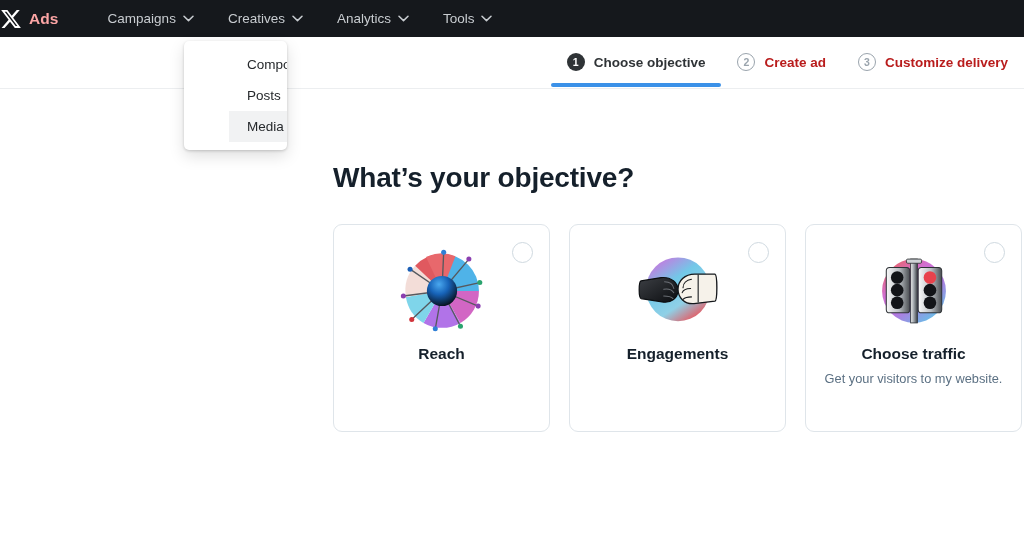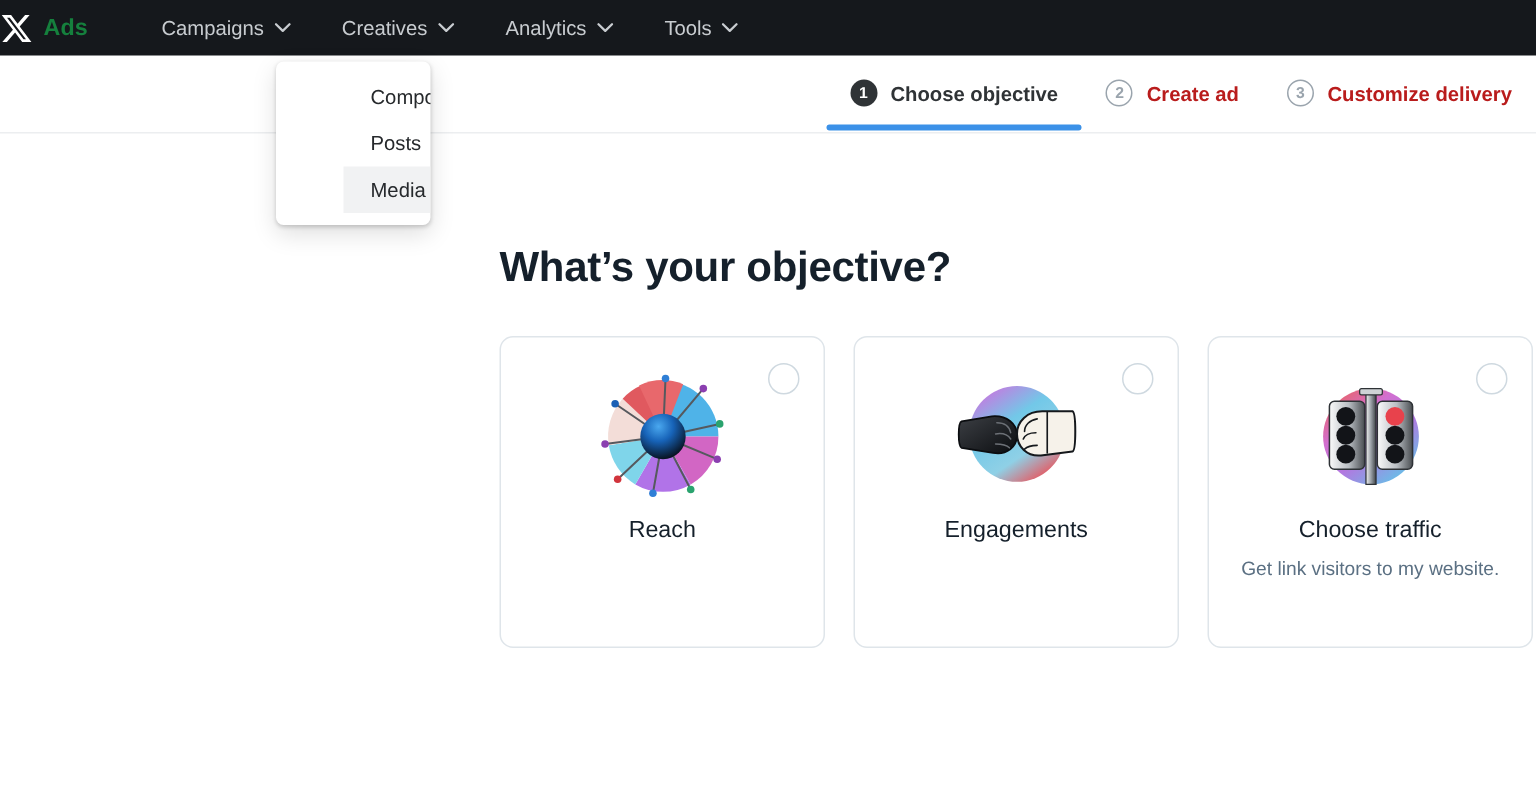--- a/index.html
+++ b/index.html
@@ -17,21 +17,21 @@
     background: #15181c;
     display: flex; align-items: center;
     z-index: 30;
   }
   #brand {
     display: flex; align-items: center;
     margin-left: -2px; padding-left: 2px;
   }
   #x-logo { width: 22px; height: 22px; display: block; }
   #brand-label {
-    color: #15803d; font-size: 15.5px; font-weight: bold;
+    color: #fca5a5; font-size: 15.5px; font-weight: bold;
     margin-left: 7px; letter-spacing: .1px;
   }
   #nav-items { display: flex; margin-left: 32px; }
   .nav-item {
     display: flex; align-items: center;
     color: #c8ccd0; font-size: 13.5px;
     padding: 0 17px; height: 37px; cursor: pointer;
     white-space: nowrap;
   }
   .nav-item .chev { margin-left: 7px; display: block; }
@@ -111,21 +111,21 @@
     display: flex; flex-direction: column; align-items: center;
   }
   .radio {
     position: absolute; top: 17px; right: 16px;
     width: 21px; height: 21px; border-radius: 50%;
     border: 1.6px solid #cfd9e0; background: #fff;
     cursor: pointer;
   }
   .illus { margin-top: 24px; width: 84px; height: 84px; display: block; }
   .card-title {
-    margin-top: 12px; font-size: 15.5px; font-weight: normal; color: #15202b;
+    margin-top: 12px; font-size: 15.5px; font-weight: bold; color: #15202b;
   }
   .card-desc {
     margin-top: 7px; font-size: 12.8px; color: #5b7083;
     text-align: center; line-height: 18px; width: 182px;
   }
 </style>
 </head>
 <body>
 
 <div id="topnav">
@@ -330,16 +330,16 @@
         <circle cx="30" cy="49" r="7.5" fill="#121418"></circle>
         <circle cx="30" cy="64" r="7.5" fill="#121418"></circle>
 
         <rect x="55" y="22" width="28" height="54" rx="4" fill="url(#hous)" stroke="#2e3236" stroke-width="1.2"></rect>
         <circle cx="69" cy="34" r="7.5" fill="#e8424c"></circle>
         <circle cx="69" cy="49" r="7.5" fill="#121418"></circle>
         <circle cx="69" cy="64" r="7.5" fill="#121418"></circle>
       </svg>
     </span>
     <div class="card-title">Choose traffic</div>
-    <div class="card-desc">Get link visitors to my website.</div>
+    <div class="card-desc">Get your visitors to my website.</div>
   </div>
 
 </div>
 
 </body></html>

